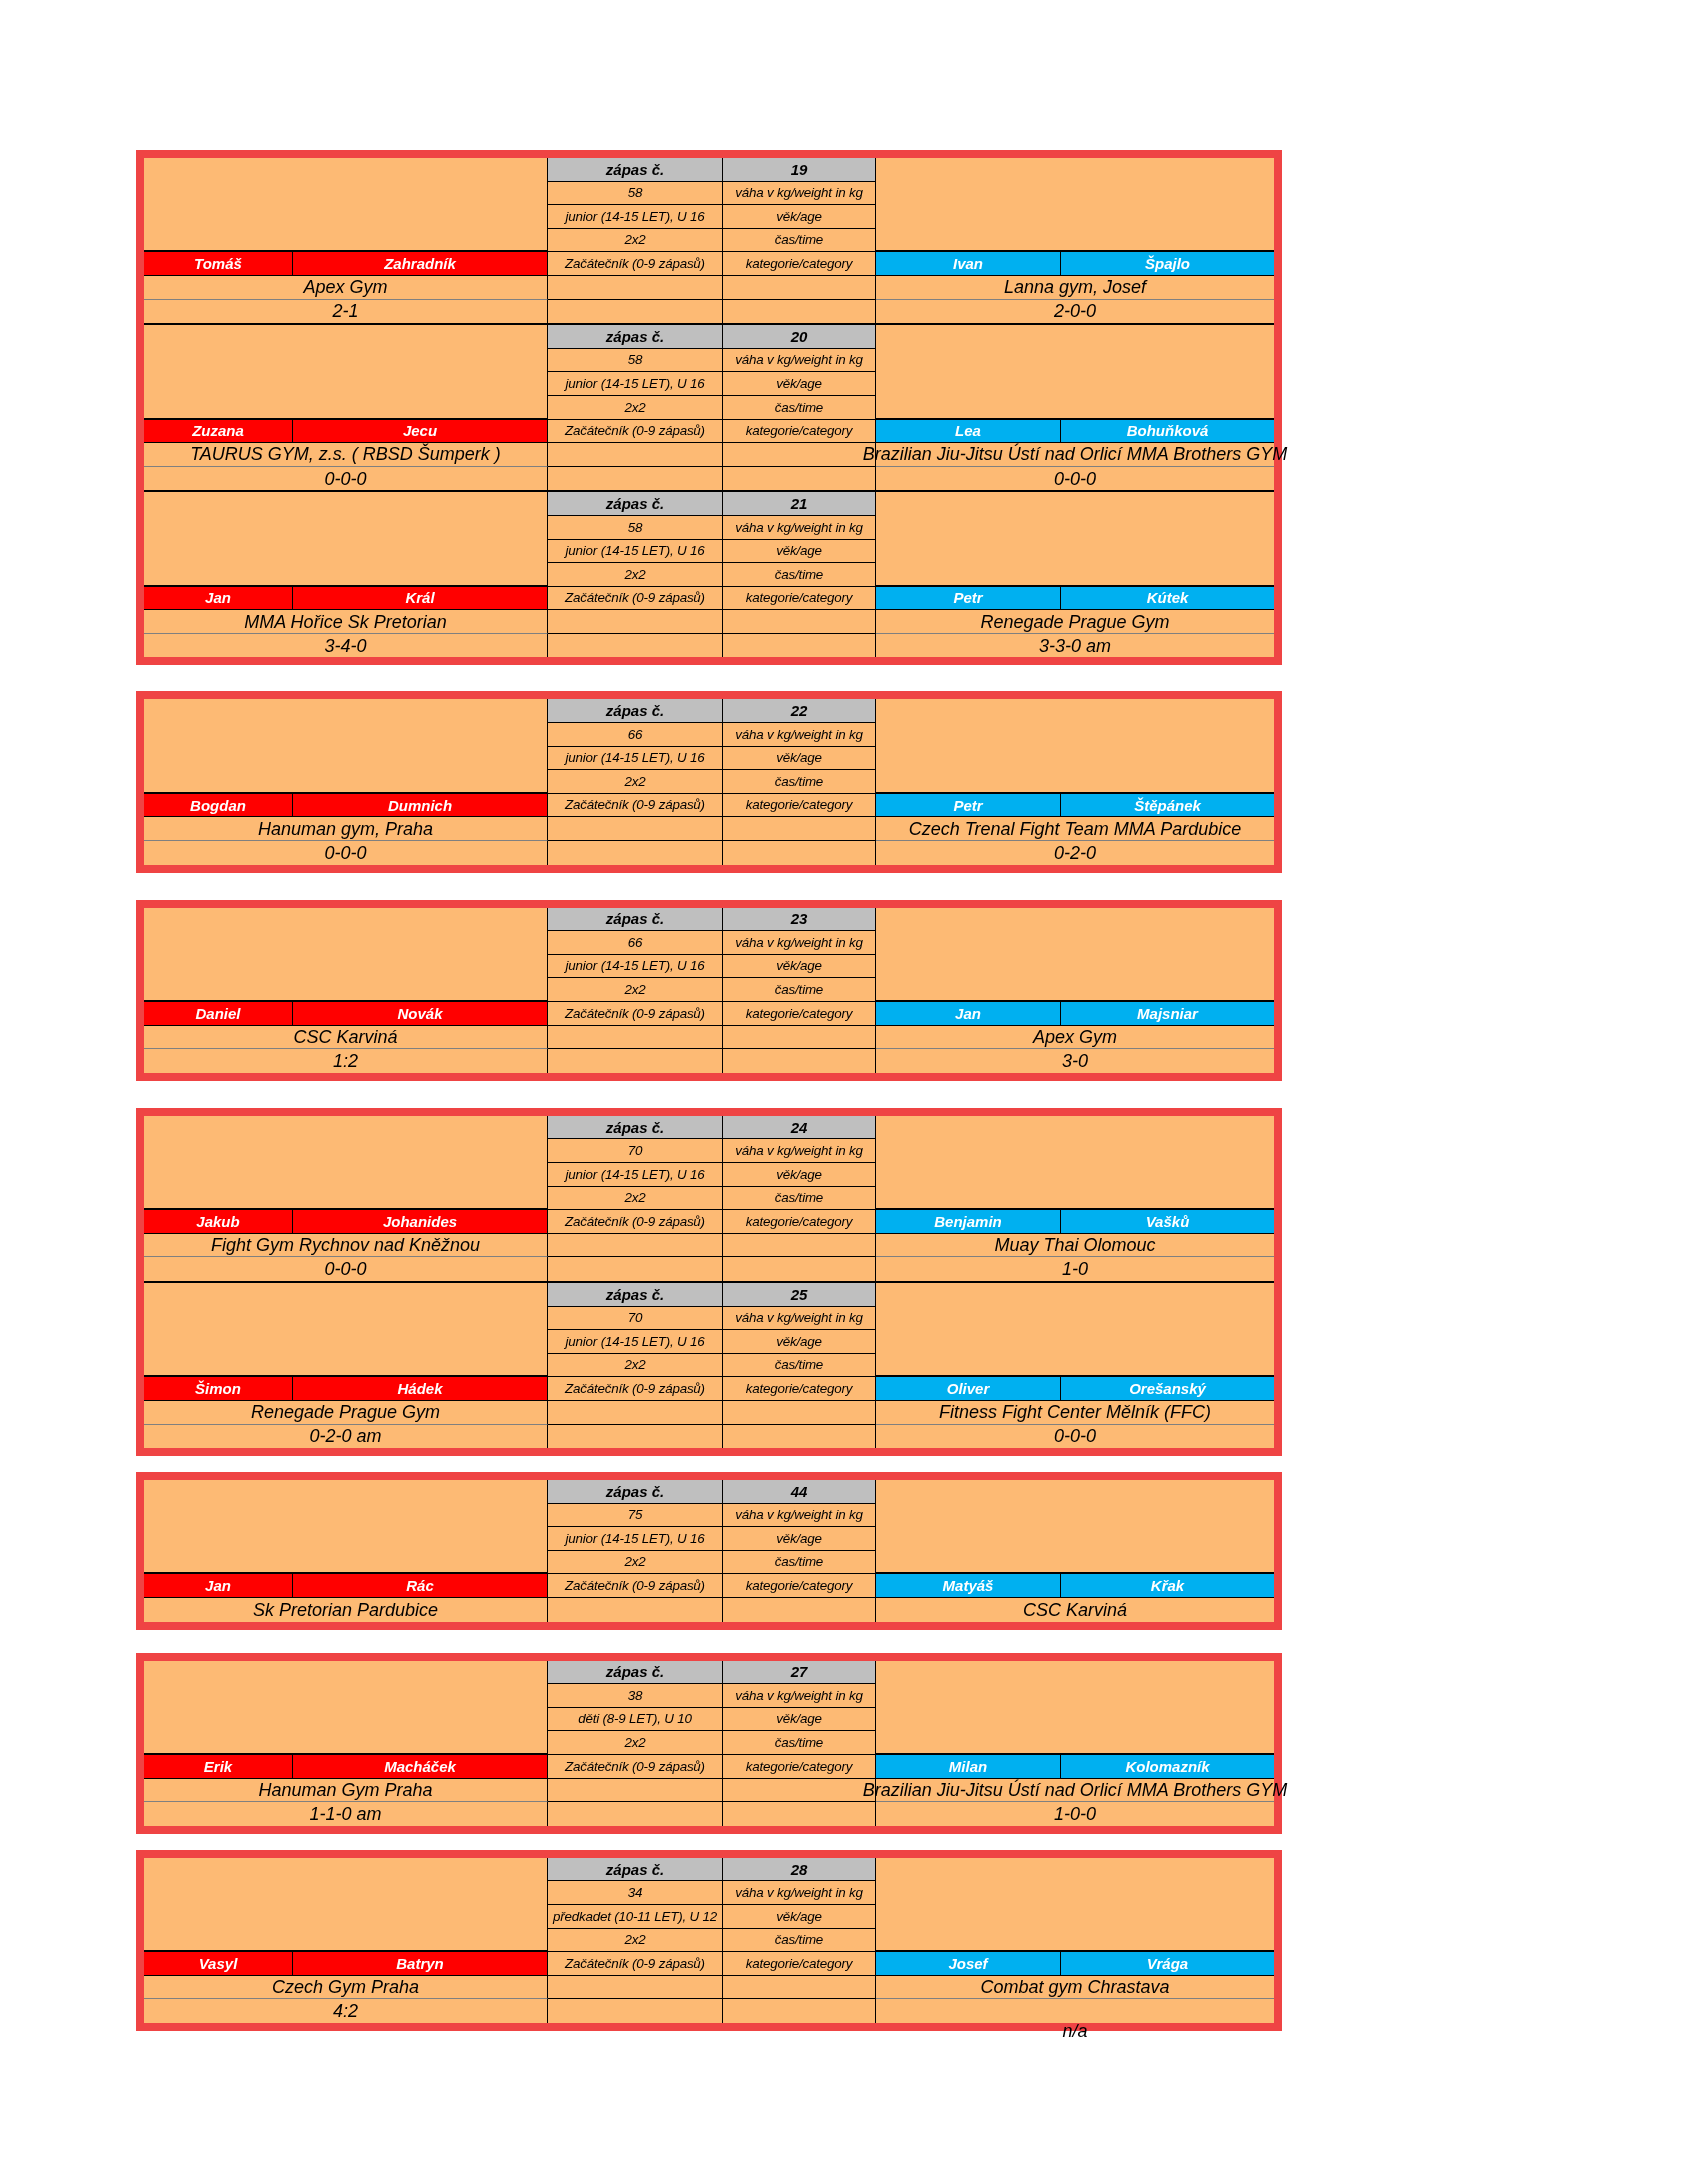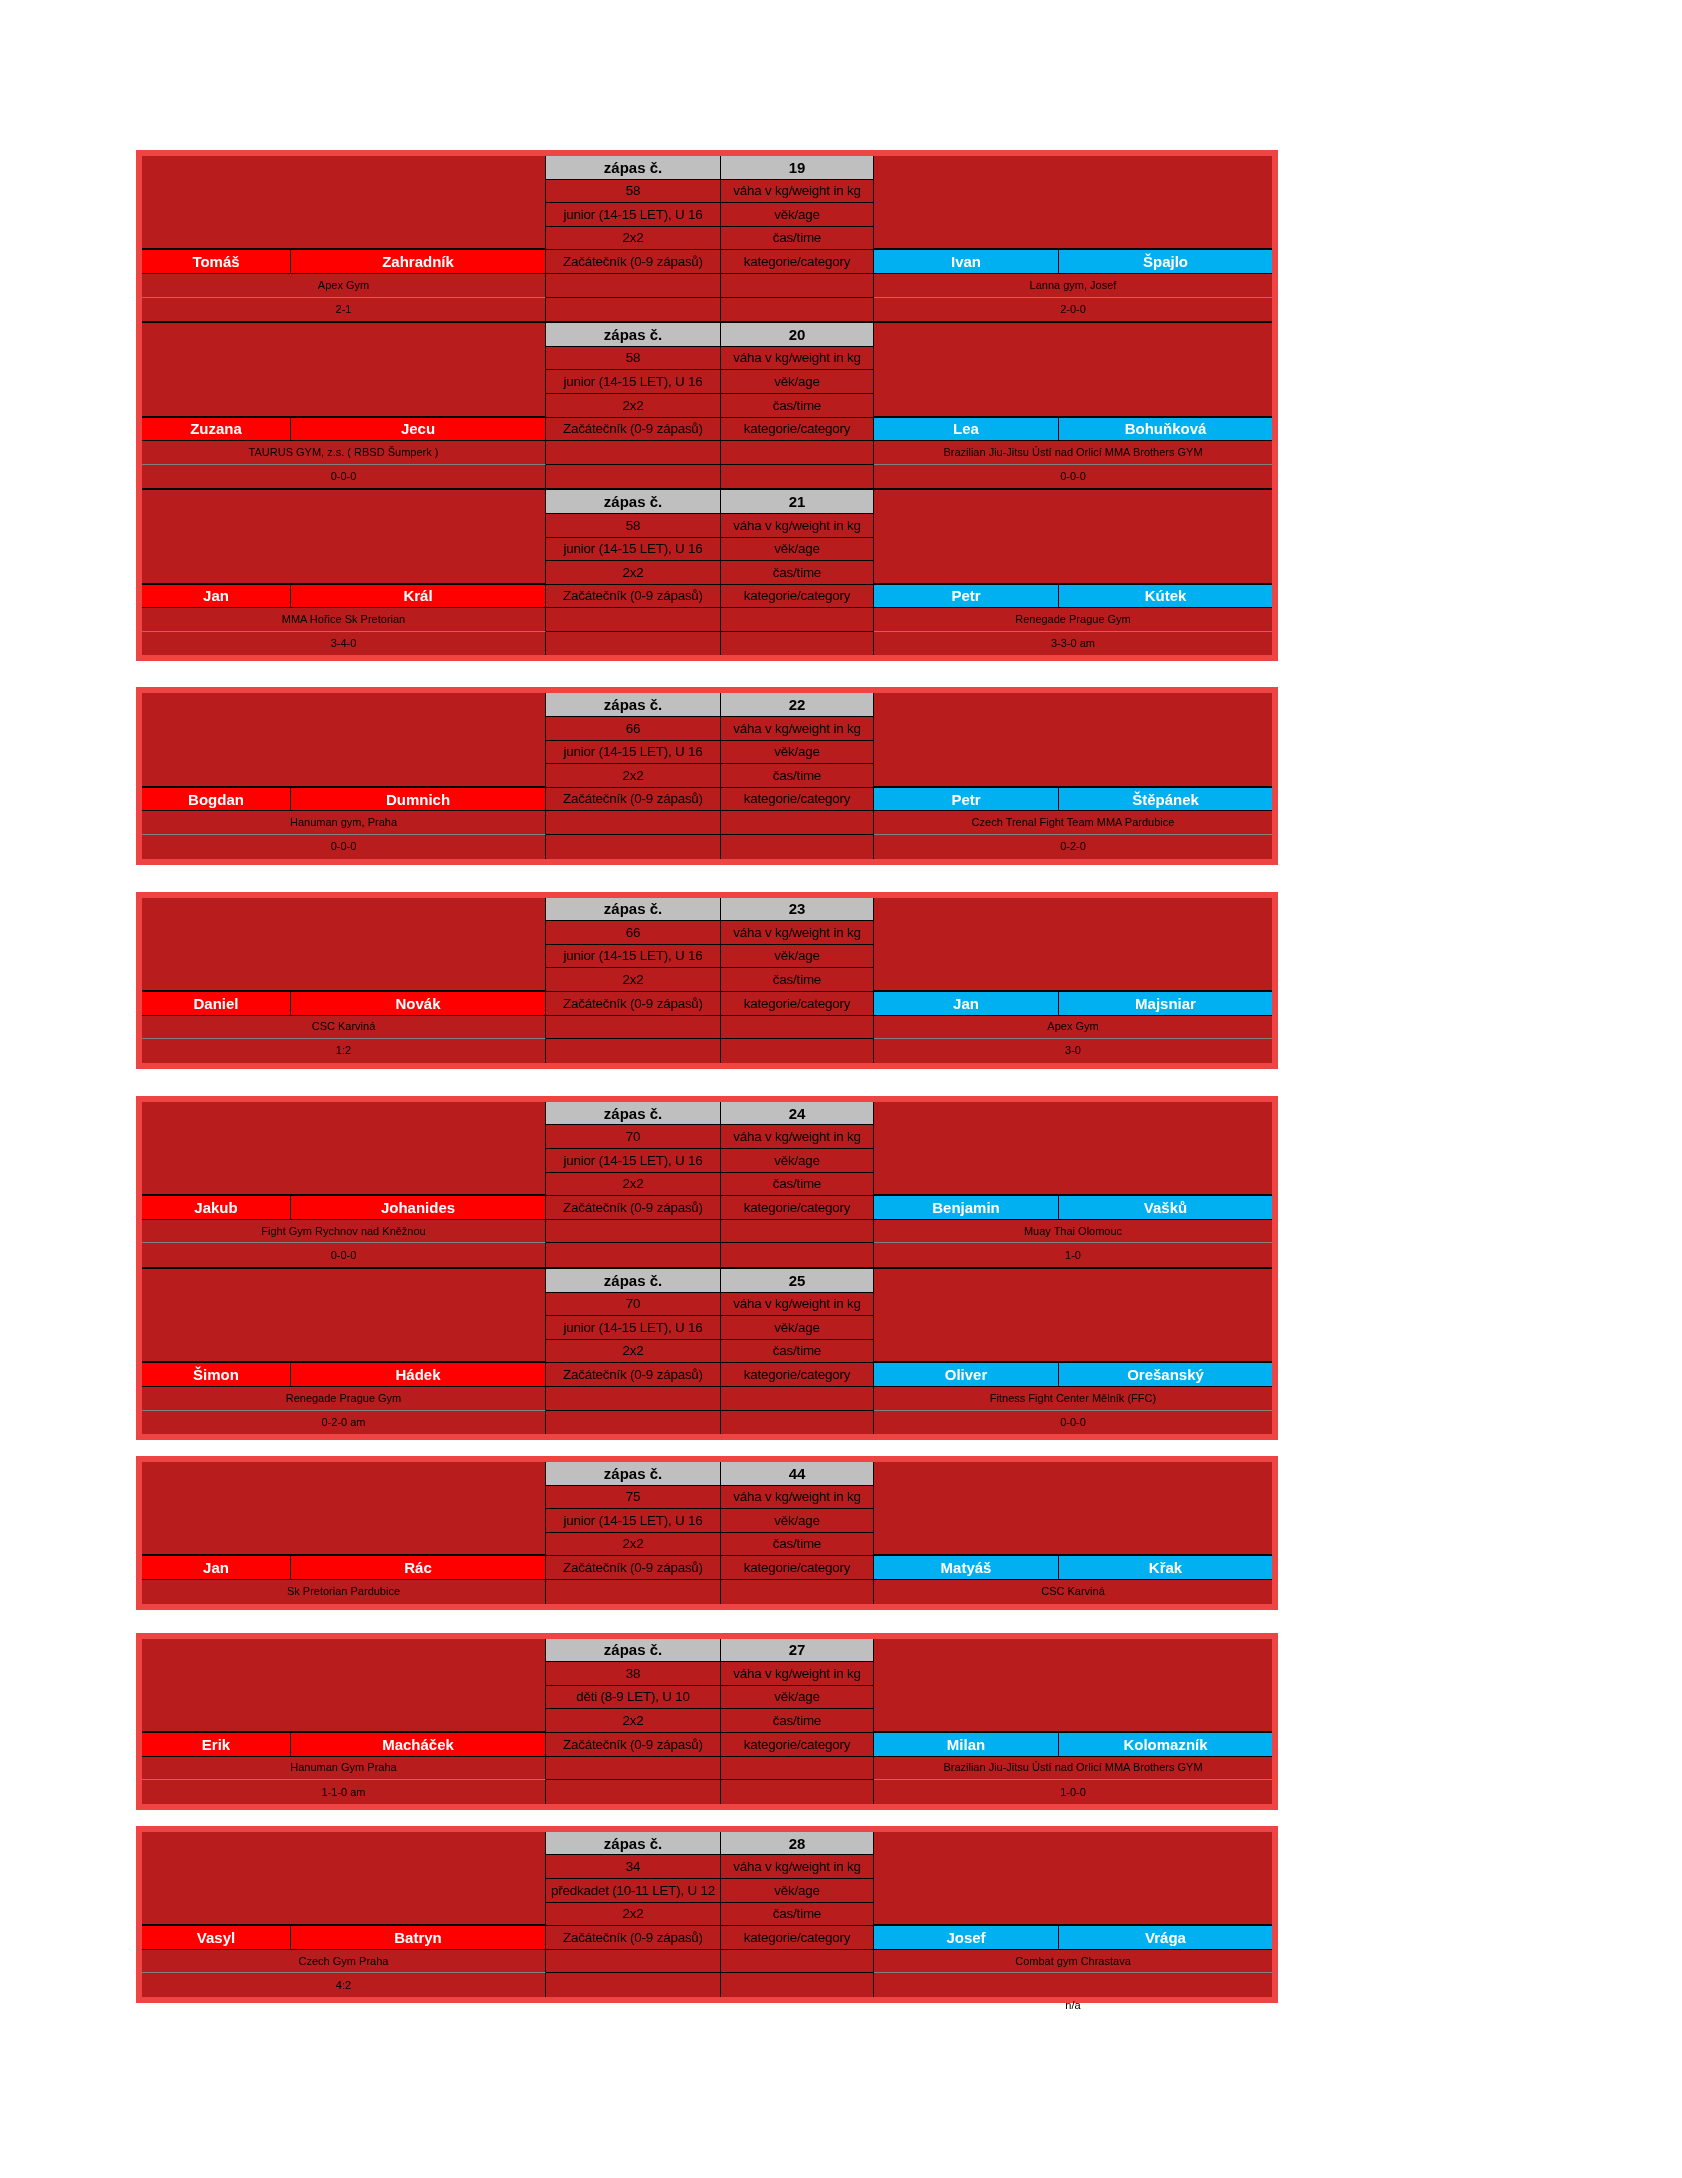--- a/index.html
+++ b/index.html
@@ -2,40 +2,40 @@
 <html style="--red: #ff0000; --blue: #00b0f0; --gray: #bfbfbf;"><head>
 <meta charset="utf-8">
 <style>
   * { margin:0; padding:0; box-sizing:border-box; }
   html,body { background:#ffffff; }
   body {
     width:1682px; height:2178px; position:relative;
     font-family:"Liberation Sans", sans-serif; color:#000;
   }
   .sheet { position:absolute; left:136px; top:150px; }
-  .group { border:6px solid #ef4444; width:max-content; background:#b91c1c; }
+  .group { border:8px solid #ef4444; width:max-content; background:#fdba74;font-style:italic; }
   .match {
     display:grid;
     grid-template-columns:149px 255px 175px 153px 185px 213px;
     grid-auto-rows:23.6px;
   }
   .match.not-last { border-bottom:2px solid #000; }
   .cell {
     display:flex; align-items:center; justify-content:center;
     border-right:1px solid #000; border-bottom:1px solid #000;
     font-size:14px; line-height:1; white-space:nowrap; overflow:visible;
   }
   .cell.last-col { border-right:none; }
   .cell.right { border-right:none; }
   .side-empty { border-bottom-width:2px; }
   .hdr { background:var(--gray,#bfbfbf); font-weight:bold; font-size:15px; }
   .val, .lbl { font-size:13.4px; letter-spacing:-0.2px; }
   .red-name  { background:var(--red,#ff0000);  color:#fff; font-weight:bold; font-size:15px; }
   .blue-name { background:var(--blue,#00b0f0); color:#fff; font-weight:bold; font-size:15px; }
-  .gym, .rec { font-size:11px; }
+  .gym, .rec { font-size:18px; }
   .gym { border-bottom-color:#808080; }
   .row-last { border-bottom:none; }
 </style>
 </head>
 <body>
 
 <div class="sheet">
     <div class="group" style="margin-bottom: 26px;">
       <div class="match not-last">
         <div class="cell side-empty left" style="grid-area: 1 / 1 / 5 / 3;"></div>

